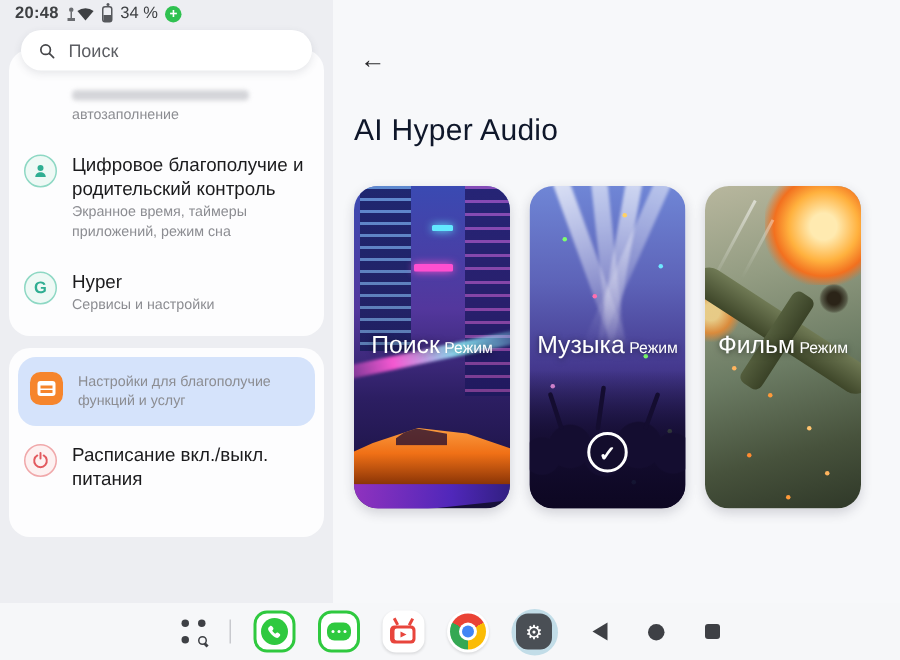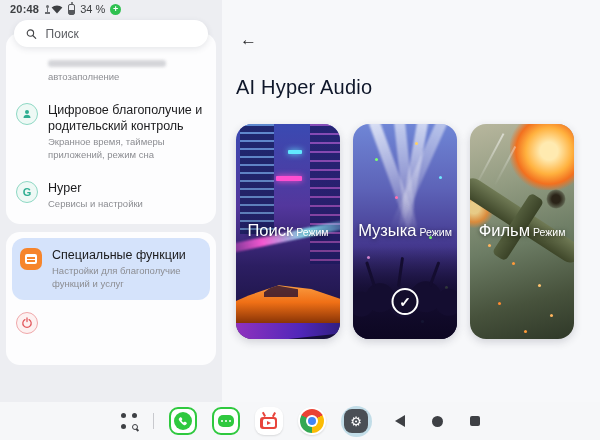--- a/index.html
+++ b/index.html
@@ -251,33 +251,35 @@
   </div>
 
   <div class="sb-card">
     <div class="row selected">
       <div class="icon-col">
           <span class="sq-orange">
             <span class="doc"></span>
           </span>
         </div>
       <div class="txt">
-        <div class="title">Специальные функции</div>
         <div class="sub">Настройки для благополучие функций и услуг</div>
       </div>
     </div>
     <div class="row">
       <div class="icon-col">
           <span class="ring red">
         <svg width="12" height="12" viewBox="0 0 12 12">
               <path d="M3.9 2.6 A4.2 4.2 0 1 0 8.1 2.6" stroke="#e2595e" fill="none" stroke-width="1.3" stroke-linecap="round"></path>
               <line x1="6" y1="1" x2="6" y2="4.6" stroke="#e2595e" stroke-width="1.3" stroke-linecap="round"></line>
             </svg>
       </span>
         </div>
+      <div class="txt">
+        <div class="title">Расписание вкл./выкл. питания</div>
+      </div>
     </div>
     <div class="row">
       
       
     </div>
   </div>
 </div>
 
 <div class="main">
   <button class="back-btn">←</button>

